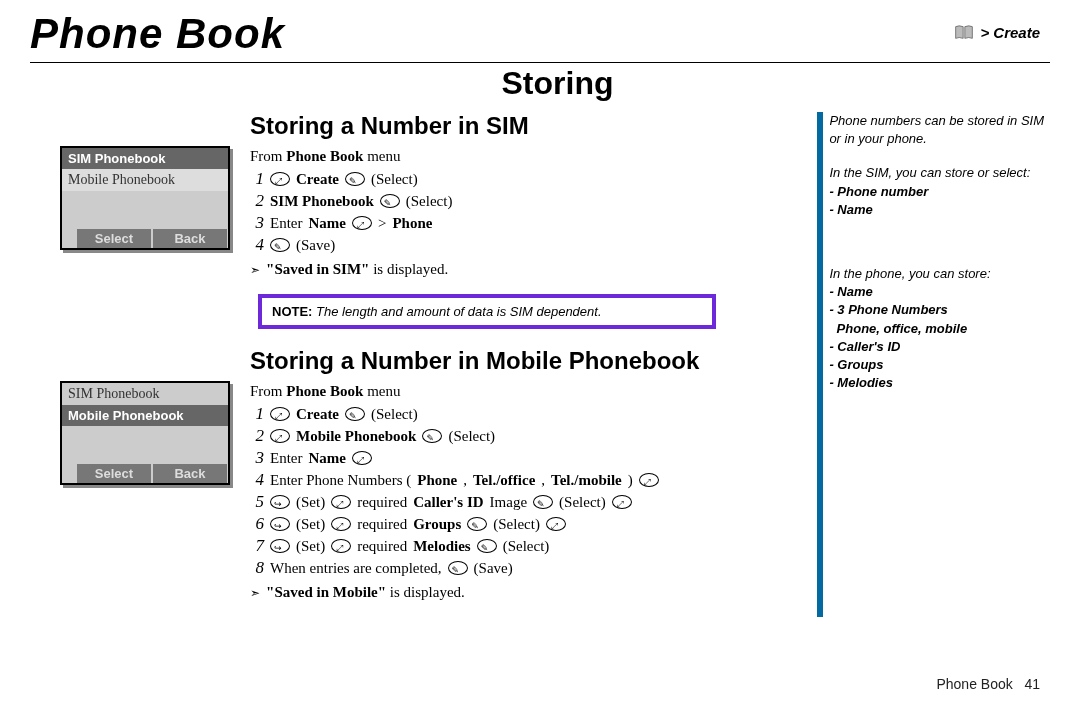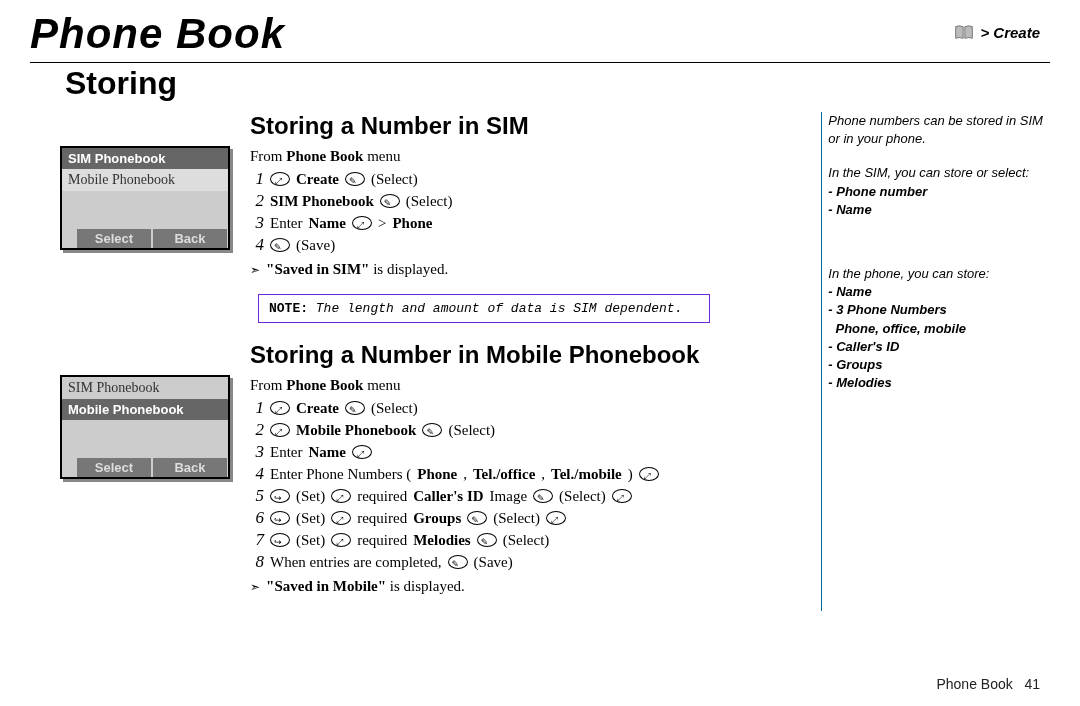--- a/index.html
+++ b/index.html
@@ -47,31 +47,32 @@
 hr.top-line {
   border: none;
   border-top: 1px solid #000;
   margin: 0 0 2px 0;
 }
 .storing-title {
   font-family: Arial, Helvetica, sans-serif;
   font-weight: 900;
   font-size: 32px;
   margin: 0 0 10px 35px;
+  text-align: center;
 }
 .content-area {
   display: flex;
   gap: 20px;
 }
 .left-col {
   width: 800px;
 }
 .right-col {
   width: 230px;
-  border-left: 1px solid #0369a1;
+  border-left: 6px solid #0369a1;
   padding-left: 6px;
   font-family: Arial, sans-serif;
   font-style: italic;
   font-size: 13px;
   line-height: 1.4;
 }
 .section-row {
   display: flex;
   align-items: flex-start;
   gap: 20px;
@@ -160,23 +161,23 @@
   font-family: 'Century Schoolbook', Georgia, serif;
   font-size: 15px;
   margin: 6px 0;
 }
 .arrow-cursor::before {
   content: "➣";
   margin-right: 6px;
   font-size: 12px;
 }
 .note-box {
-  border: 1px solid #6d28d9;
+  border: 4px solid #6d28d9;
   padding: 6px 10px;
-  font-family: Liberation Mono, monospace;
+  font-family: Liberation Sans, sans-serif;
   font-size: 13px;
   margin-left: 228px;
   width: 430px;
 }
 .note-box b { font-weight: bold; font-style: normal; }
 .note-box span { font-style: italic; }
 .icon-oval {
   display: inline-block;
   width: 18px;
   height: 12px;

